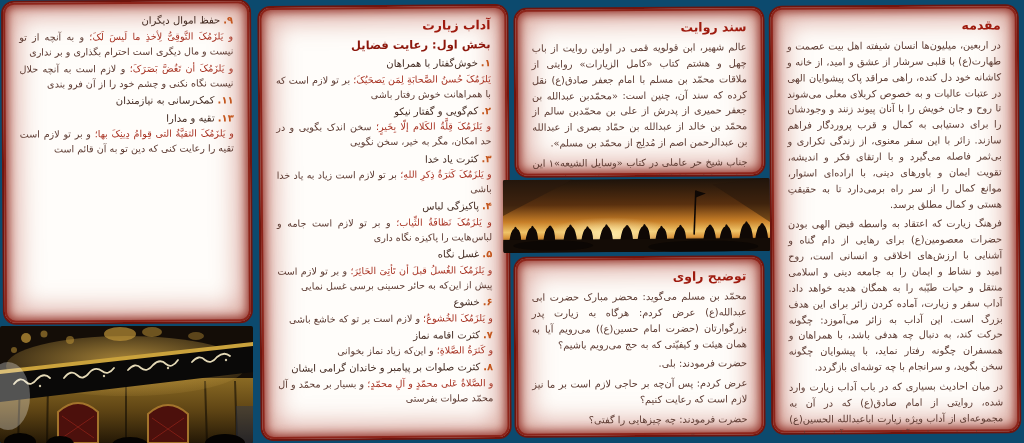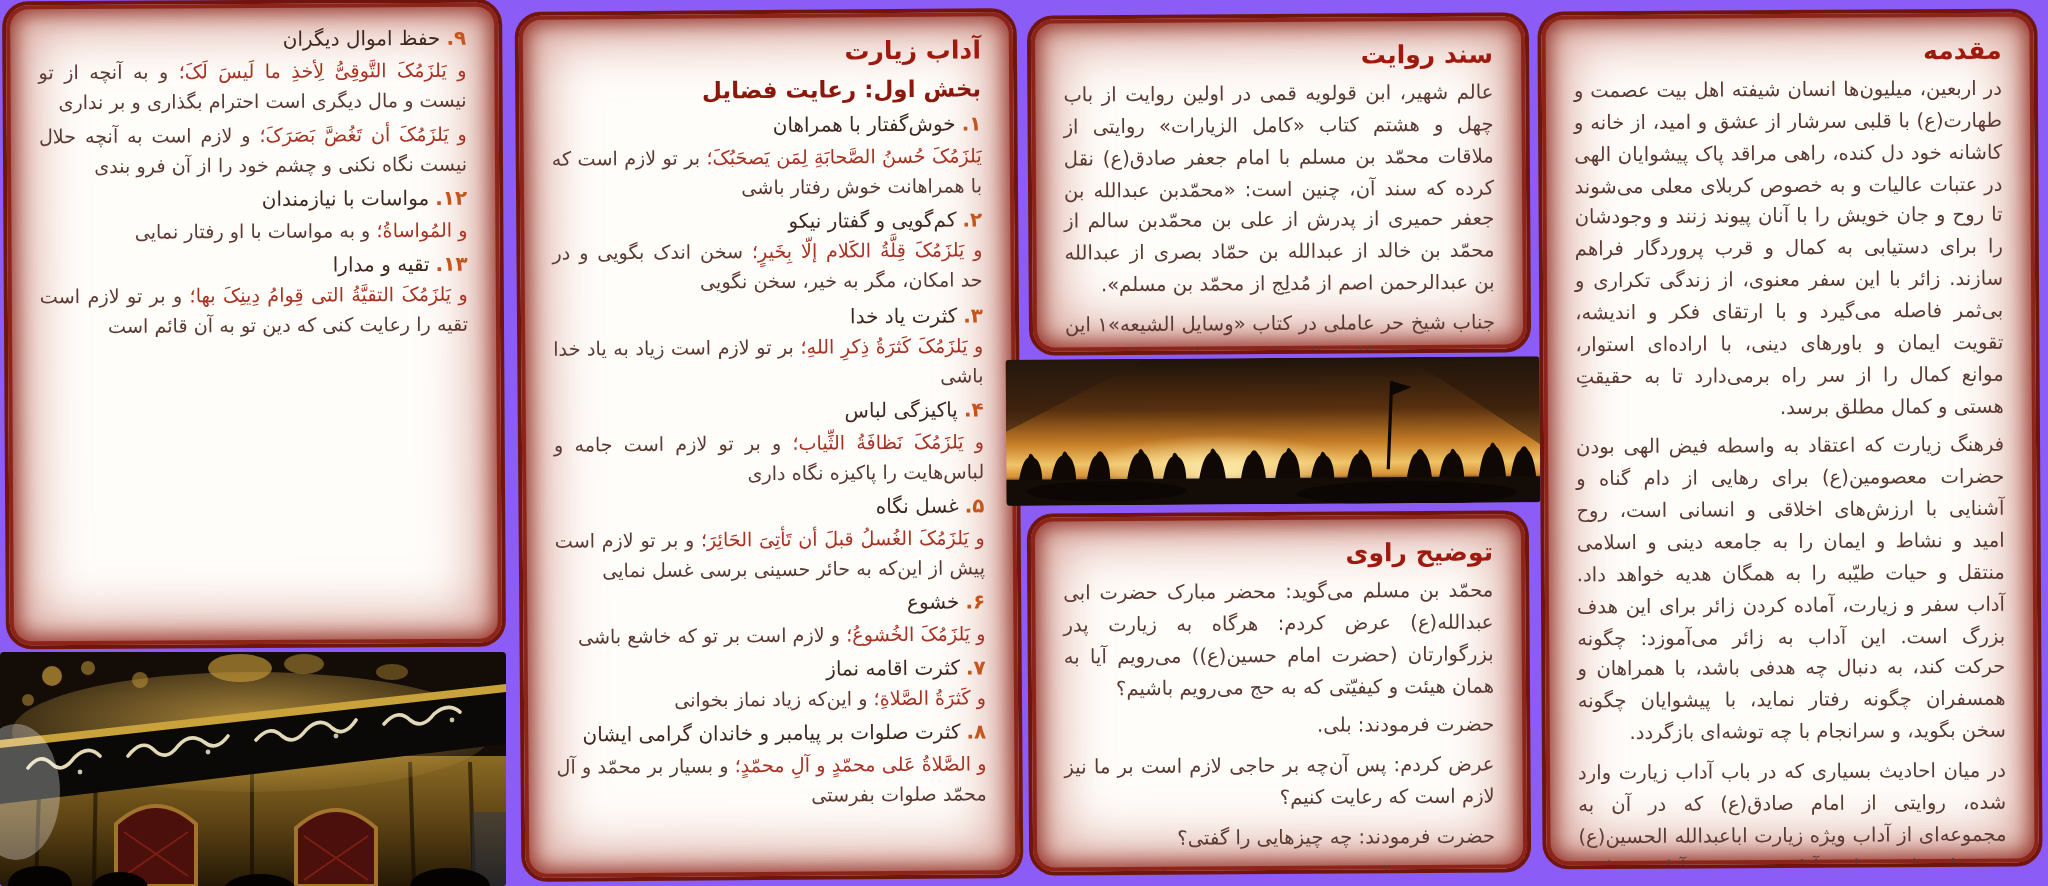--- a/index.html
+++ b/index.html
@@ -1,17 +1,17 @@
 <!DOCTYPE html>
 <html lang="fa" dir="rtl"><head>
 <meta charset="utf-8">
 <style>
   html,body{margin:0;padding:0;background:#e8e6e3;}
   .page{
-    position:relative;width:1024px;height:443px;background:#8b5cf6;
+    position:relative;width:1024px;height:443px;background:#0c4a6e;
     overflow:hidden;font-family:"DejaVu Sans",sans-serif;direction:rtl;
   }
   .panel{
     position:absolute;box-sizing:border-box;border-radius:13px;
     background:#fffdfa;border:2px solid #6f150e;
     box-shadow:
       inset 0 0 0 2px #8c241a,
       inset 0 0 10px 4px rgba(134,31,22,.85),
       inset 0 0 26px 12px rgba(182,90,72,.55);
     padding:11px 16px 8px;overflow:hidden;
@@ -51,24 +51,21 @@
 
   <div class="panel p-cont">
     <div class="item">
       <div class="ihead"><span class="num">۹.</span><span class="ititle">حفظ اموال دیگران</span></div>
       <div class="ibody"><span class="ar">و یَلزَمُکَ التَّوقِیُّ لِأخذِ ما لَیسَ لَکَ؛</span> <span class="fa">و به آنچه از تو نیست و مال دیگری است احترام بگذاری و بر نداری</span></div>
     </div>
     <div class="item">
       <div class="ibody"><span class="ar">و یَلزَمُکَ أن تَغُضَّ بَصَرَکَ؛</span> <span class="fa">و لازم است به آنچه حلال نیست نگاه نکنی و چشم خود را از آن فرو بندی</span></div>
     </div>
     <div class="item">
-    </div>
-    <div class="item">
-      <div class="ihead"><span class="num">۱۲.</span><span class="ititle">مواسات با نیازمندان</span></div>
-      <div class="ibody"><span class="ar">و المُواساةُ؛</span> <span class="fa">و به مواسات با او رفتار نمایی</span></div>
+      <div class="ihead"><span class="num">۱۱.</span><span class="ititle">کمک‌رسانی به نیازمندان</span></div>
     </div>
     <div class="item">
       <div class="ihead"><span class="num">۱۳.</span><span class="ititle">تقیه و مدارا</span></div>
       <div class="ibody"><span class="ar">و یَلزَمُکَ التقیَّةُ التی قِوامُ دِینِکَ بها؛</span> <span class="fa">و بر تو لازم است تقیه را رعایت کنی که دین تو به آن قائم است</span></div>
     </div>
   </div>
 
   <div class="photo ph-shrine">
     <svg width="253" height="117" viewBox="0 0 253 117" xmlns="http://www.w3.org/2000/svg">
       <defs>

